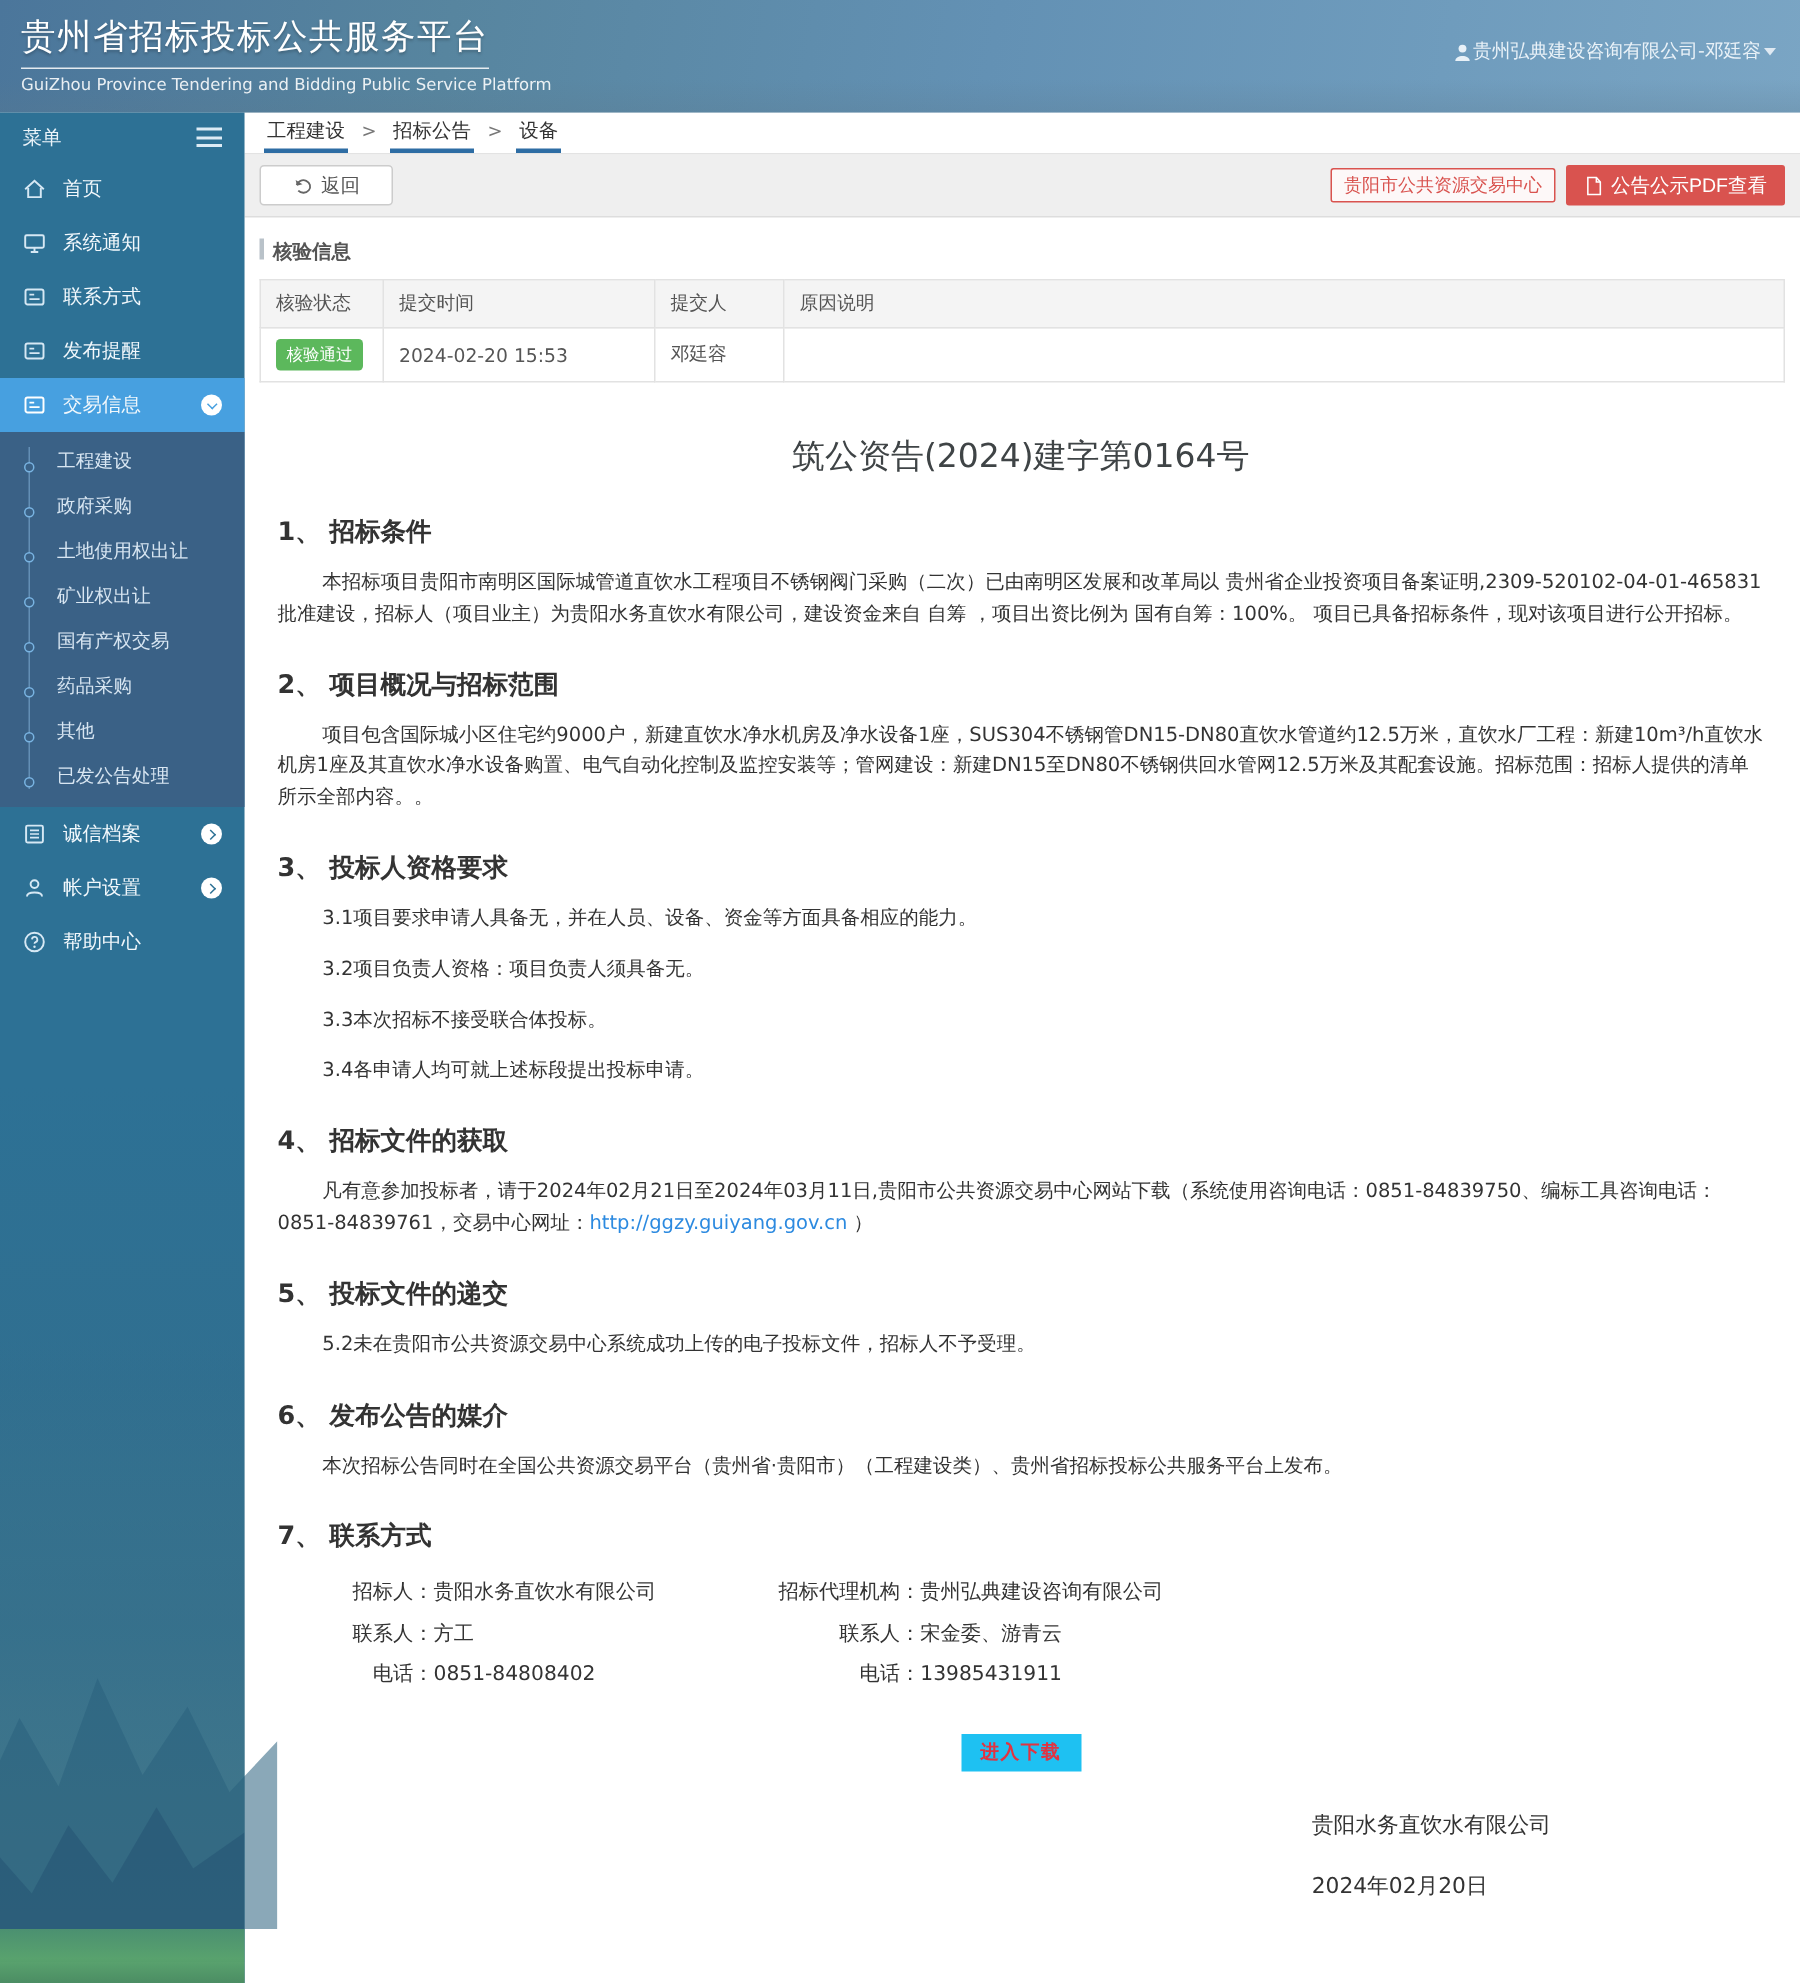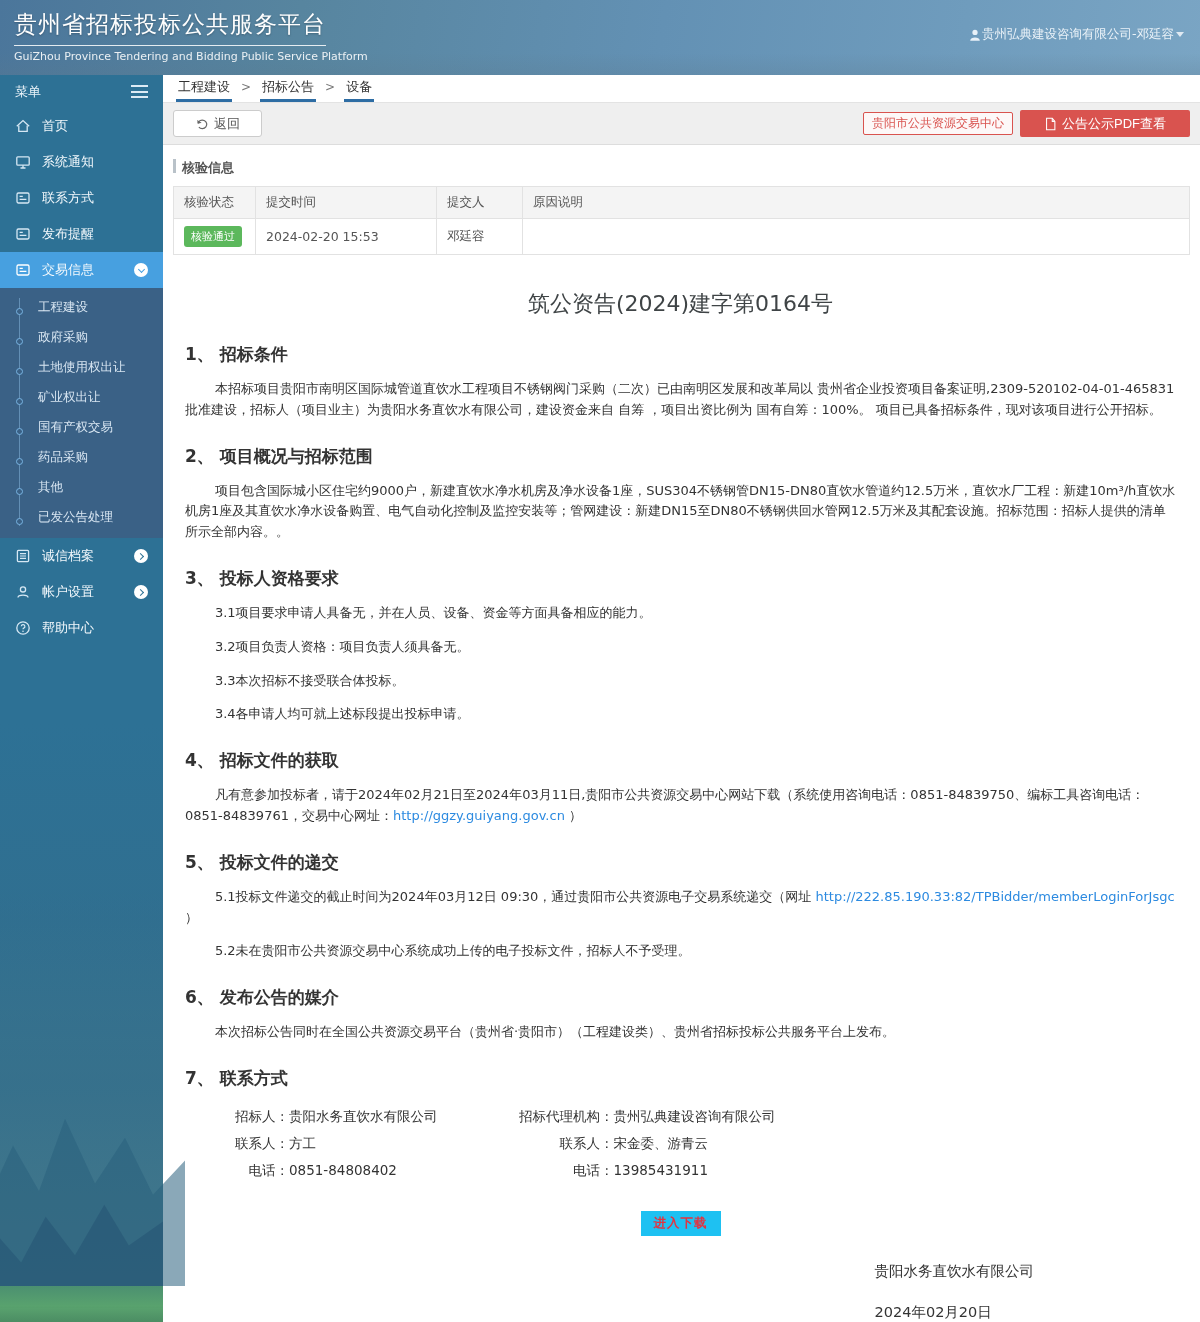--- a/index.html
+++ b/index.html
@@ -65,21 +65,21 @@
     border-bottom:3px solid #2e6da4; cursor:pointer; }
   .crumb-sep { font-size:12px; color:#777; display:flex; align-items:center; padding:0 9px;
     border-bottom:3px solid transparent; }
   .toolbar { height:41px; display:flex; align-items:center; padding:0 10px; background:#efefef; }
   .btn-back { display:flex; align-items:center; gap:5px; background:#fff; border:1px solid #ccc;
     border-radius:3px; height:27px; padding:0 21px; font-size:13px; color:#555; cursor:pointer; }
   .toolbar-right { margin-left:auto; display:flex; align-items:center; gap:7px; }
   .btn-outline-red { background:#fdf8f8; color:#d9534f; border:1px solid #d9534f; border-radius:2px;
     font-size:12px; height:23px; padding:0 8px; cursor:pointer; }
   .btn-red { display:flex; align-items:center; gap:5px; background:#d9534f; color:#fff; border:none;
-    border-radius:2px; font-size:13px; height:27px; padding:0 24px; cursor:pointer; }
+    border-radius:2px; font-size:13px; height:27px; padding:0 12px; cursor:pointer; }
 
   .content { flex:1; background:#fff; border-top:1px solid #ddd; padding:10px 10px 0; overflow:hidden; }
 
   
   .verify-title { font-size:13px; color:#555; font-weight:bold; padding:4px 0 9px 9px; position:relative; }
   .verify-title::before { content:''; position:absolute; left:0; top:4px; height:14px; width:3px; background:#b9c2c9; }
   .verify-table { width:100%; border-collapse:collapse; font-size:12.5px; color:#555; table-layout:fixed; }
   .verify-table th { background:#f4f4f4; font-weight:normal; text-align:left; padding:7px 10px;
     border:1px solid #e2e2e2; color:#555; }
   .verify-table td { padding:7px 10px; border:1px solid #e2e2e2; height:34px; }
@@ -289,21 +289,20 @@
         <h2 class="sec-h">3、 投标人资格要求</h2>
         <p>3.1项目要求申请人具备无，并在人员、设备、资金等方面具备相应的能力。</p>
         <p>3.2项目负责人资格：项目负责人须具备无。</p>
         <p>3.3本次招标不接受联合体投标。</p>
         <p>3.4各申请人均可就上述标段提出投标申请。</p>
 
         <h2 class="sec-h">4、 招标文件的获取</h2>
         <p><span>凡有意参加投标者，请于2024年02月21日至2024年03月11日,贵阳市公共资源交易中心网站下载（系统使用咨询电话：0851-84839750、编标工具咨询电话：0851-84839761，交易中心网址：</span><a class="doc-link">http://ggzy.guiyang.gov.cn</a><span> ）</span></p>
 
         <h2 class="sec-h">5、 投标文件的递交</h2>
-        <p><span>5.1投标文件递交的截止时间为2024年03月12日 09:30，通过贵阳市公共资源电子交易系统递交（网址 </span><a class="doc-link">http://222.85.190.33:82/TPBidder/memberLoginForJsgc</a><span> ）</span></p>
         <p>5.2未在贵阳市公共资源交易中心系统成功上传的电子投标文件，招标人不予受理。</p>
 
         <h2 class="sec-h">6、 发布公告的媒介</h2>
         <p>本次招标公告同时在全国公共资源交易平台（贵州省·贵阳市）（工程建设类）、贵州省招标投标公共服务平台上发布。</p>
 
         <h2 class="sec-h">7、 联系方式</h2>
         <div class="contact">
           <div class="contact-col col-l">
             <div class="c-row">
                 <span class="c-label">招标人：</span>

